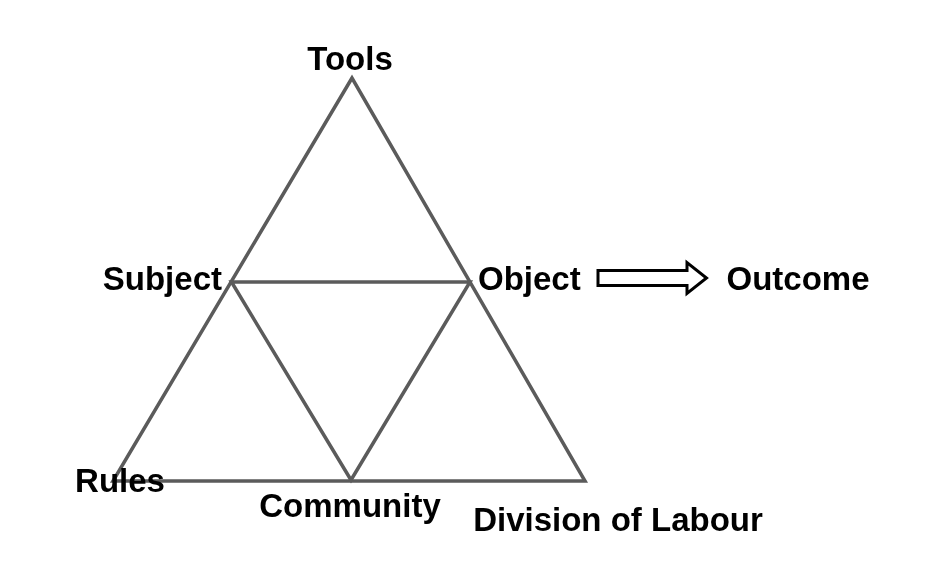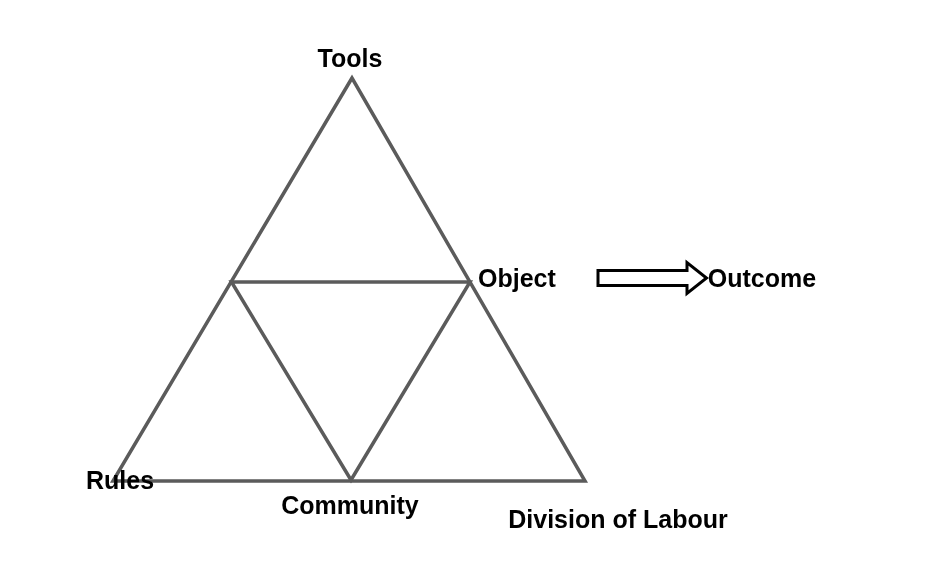--- a/index.html
+++ b/index.html
@@ -41,21 +41,21 @@
   }
   .block-arrow {
     fill: var(--bg-color);
     stroke: var(--arrow-outline);
     stroke-width: 3;
     stroke-linejoin: miter;
   }
   .node-label {
     position: absolute;
     font-weight: bold;
-    font-size: 25px;
+    font-size: 33px;
     line-height: 1;
     color: var(--label-color);
     white-space: nowrap;
     transform: translate(-50%, -50%);
   }
   .node-label.anchor-right { transform: translate(-100%, -50%); }
   .node-label.anchor-left  { transform: translate(0, -50%); }
 </style>
 </head>
 <body>
@@ -66,24 +66,25 @@
 
     <polygon class="triangle-line" points="352,78 113,481 585,481"></polygon>
 
     <polygon class="triangle-line" points="231.5,282 470,282 351,480"></polygon>
 
     <polygon class="block-arrow" points="598,270.5 687,270.5 687,262.5 706.5,278 687,293.5 687,285.5 598,285.5"></polygon>
   </svg>
 
   <div class="node-label" style="left:350px; top:58px;">Tools</div>
 
+  <div class="node-label anchor-right" style="left:222px; top:278px;">Subject</div>
 
   <div class="node-label anchor-left" style="left:478px; top:278px;">Object</div>
 
-  <div class="node-label" style="left:762px; top:278px;">Outcome</div>
+  <div class="node-label" style="left:798px; top:278px;">Outcome</div>
 
   <div class="node-label" style="left:120px; top:480px;">Rules</div>
 
   <div class="node-label" style="left:350px; top:505px;text-align:right;">Community</div>
 
   <div class="node-label" style="left:618px; top:519px;">Division of Labour</div>
 
 </div>
 
 </body></html>

